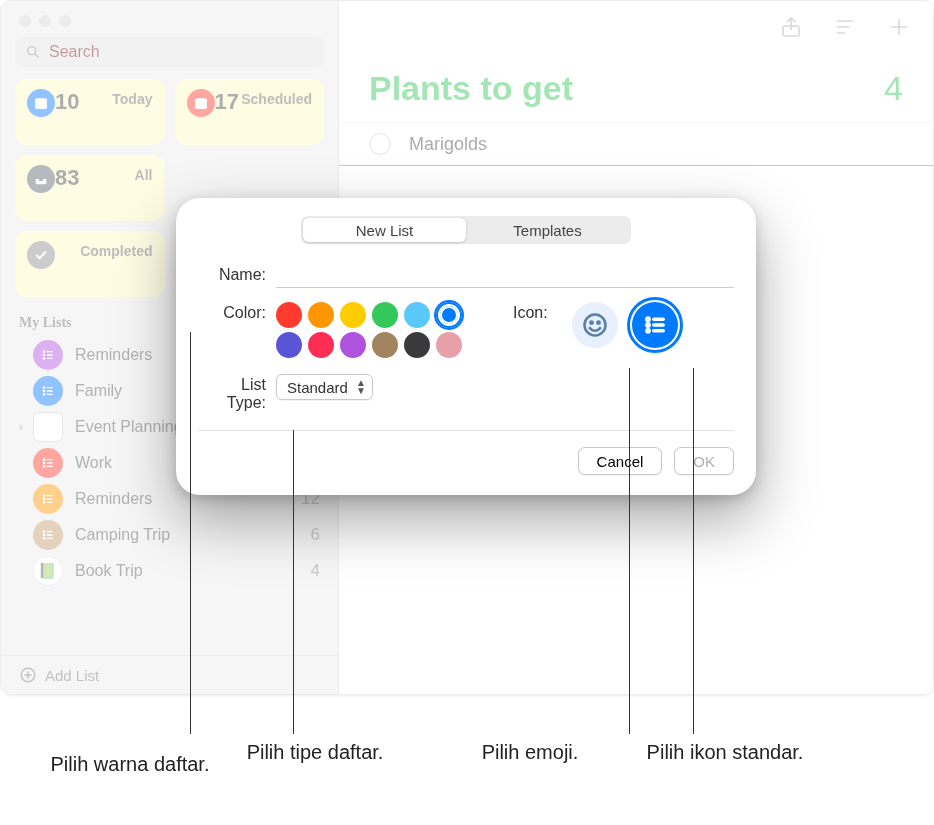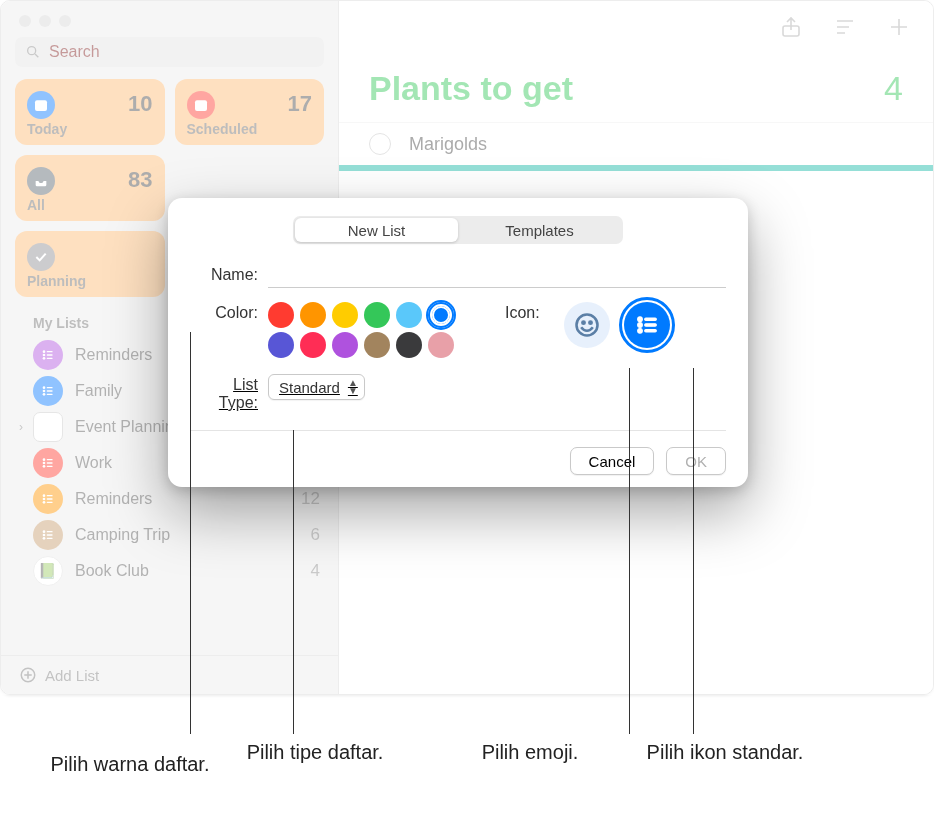--- a/index.html
+++ b/index.html
@@ -30,33 +30,33 @@
     background: #e3e3e3; display: flex; align-items: center; padding: 0 10px;
     color: #7f1d1d; font-size: 16px;
   }
   .search svg { width: 16px; height: 16px; margin-right: 8px; stroke: #8a8a8a; }
 
   .smart-grid {
     display: grid; grid-template-columns: 1fr 1fr; gap: 10px;
     padding: 0 14px 4px 14px;
   }
   .smart-card {
-    background: #fdba74; border-radius: 12px; padding: 10px 12px 8px 12px;
-    min-height: 66px; display: flex; flex-direction: column; justify-content: flex-end;
+    background: #fef9c3; border-radius: 12px; padding: 10px 12px 8px 12px;
+    min-height: 66px; display: flex; flex-direction: row; justify-content: space-between;
   }
   .smart-card.full { grid-column: 1 / span 1; }
   .smart-top { display: flex; justify-content: space-between; align-items: flex-start; }
   .smart-icon {
     width: 28px; height: 28px; border-radius: 50%; display: flex; align-items: center; justify-content: center;
     color: #fff;
   }
   .smart-count { font-size: 22px; font-weight: 700; color: #4a4a4a; }
   .smart-label { font-size: 14px; color: #6e6e6e; font-weight: 600; margin-top: 2px; }
 
-  .mylists-header { padding: 14px 18px 6px 32px; font-size: 14px; font-weight: 700; color: #707070; }
+  .mylists-header { padding: 14px 18px 6px 18px; font-size: 14px; font-weight: 700; color: #707070; font-family: Liberation Serif, serif; }
   .list-items { flex: 1; overflow: hidden; }
   .list-row {
     display: flex; align-items: center; padding: 3px 18px 3px 18px; font-size: 16px; color: #555;
   }
   .list-caret { width: 12px; color: #888; font-size: 12px; margin-right: 2px; visibility: hidden; }
   .list-row.has-caret .list-caret { visibility: visible; }
   .list-ico {
     width: 30px; height: 30px; border-radius: 50%; margin-right: 12px;
     display: flex; align-items: center; justify-content: center; color: #fff; flex-shrink: 0;
     font-size: 15px;
@@ -74,28 +74,28 @@
   .main {
     position: absolute; top: 0; left: 338px; right: 0; height: 100%;
     background: #fff; display: flex; flex-direction: column;
   }
   .toolbar { display: flex; justify-content: flex-end; padding: 14px 22px 0 22px; gap: 30px; }
   .toolbar svg { width: 24px; height: 24px; stroke: #aaa; fill: none; stroke-width: 1.6; }
   .titlebar { display: flex; justify-content: space-between; align-items: center; padding: 30px 30px 14px 30px; }
   .list-title { font-size: 34px; font-weight: 700; color: #34c759; }
   .list-big-count { font-size: 34px; font-weight: 400; color: #34c759; }
   .reminder-row { display: flex; align-items: center; padding: 10px 30px; font-size: 18px; color: #444; border-top: 1px solid #eee; }
-  .reminder-row:last-child { border-bottom: 6px solid #14b8a6; }
+  .reminder-row:last-child { border-bottom: 1px solid #14b8a6; }
   .rcircle { width: 22px; height: 22px; border-radius: 50%; border: 1.5px solid #c3c3c3; margin-right: 18px; flex-shrink: 0; }
 
   
   .dialog {
-    position: absolute; z-index: 20; left: 168px; top: 198px; width: 580px;
-    background: #fff; border-radius: 14px; box-shadow: 0 25px 60px rgba(0,0,0,.35), 0 4px 14px rgba(0,0,0,.18);
-    padding: 18px 22px 12px 22px;
+    position: absolute; z-index: 20; left: 176px; top: 198px; width: 580px;
+    background: #fff; border-radius: 24px; box-shadow: 0 25px 60px rgba(0,0,0,.35), 0 4px 14px rgba(0,0,0,.18);
+    padding: 18px 22px 20px 22px;
   }
   .segctrl {
     width: 330px; height: 28px; margin: 0 auto 20px auto;
     background: #ececec; border-radius: 7px; display: flex; padding: 2px;
   }
   .seg { flex: 1; display: flex; align-items: center; justify-content: center; font-size: 15px; color: #444; border-radius: 6px; }
   .seg.active { background: #fff; box-shadow: 0 1px 3px rgba(0,0,0,.18); font-weight: 500; }
 
   .form-row { display: flex; align-items: flex-start; margin-bottom: 14px; }
   .form-label { width: 78px; text-align: right; padding-right: 10px; font-size: 16px; color: #333; padding-top: 2px; }
@@ -121,21 +121,21 @@
   .icon-pick svg { width: 28px; height: 28px; }
   .icon-pick.emoji svg { stroke: #5b7fa6; fill: none; stroke-width: 2.2; }
   .icon-pick.standard {
     background: #007aff; position: relative;
   }
   .icon-pick.standard svg { stroke: #fff; fill: #fff; }
   .icon-pick.standard::before {
     content: ""; position: absolute; inset: -5px; border-radius: 50%; border: 3px solid #007aff;
   }
 
-  .typerow { margin-top: 16px; padding-bottom: 18px; border-bottom: 1px solid #e4e4e4; text-decoration: underline; }
+  .typerow { margin-top: 16px; padding-bottom: 18px; border-bottom: 1px solid #e4e4e4; }
   .select {
     display: inline-flex; align-items: center; height: 26px; padding: 0 6px 0 10px;
     border: 1px solid #c9c9c9; border-radius: 6px; font-size: 15px; color: #333;
     box-shadow: 0 1px 1px rgba(0,0,0,.05);
   }
   .select .updn { margin-left: 8px; font-size: 10px; line-height: 8px; color: #555; }
 
   .dlg-buttons { display: flex; justify-content: flex-end; gap: 12px; margin-top: 16px; }
   .btn {
     height: 28px; padding: 0 18px; border-radius: 7px; font-size: 15px;
@@ -206,21 +206,21 @@
       </div>
       <div class="smart-card full" style="grid-column:1 / span 1">
         <div class="smart-top">
           <div class="smart-icon" style="background:#8e8e93">
             <svg viewBox="0 0 24 24" width="16" height="16" fill="none" stroke="#fff" stroke-width="3">
                 <polyline points="5 12 10 17 19 7"></polyline>
               </svg>
           </div>
           <div class="smart-count"></div>
         </div>
-        <div class="smart-label">Planning</div>
+        <div class="smart-label">Completed</div>
       </div>
     </div>
 
     <div class="mylists-header">My Lists</div>
 
     <div class="list-items" id="list-items">
         <div class="list-row">
           <span class="list-caret">›</span>
           <div class="list-ico" style="background: rgb(175, 82, 222);">
             <svg viewBox="0 0 24 24" width="16" height="16" fill="#fff">
@@ -297,21 +297,21 @@
               <circle cx="6" cy="17" r="2"></circle>
               <rect x="10" y="16" width="9" height="2" rx="1"></rect>
             </svg>
           </div>
           <div class="list-name">Camping Trip</div>
           <div class="list-count">6</div>
         </div>
         <div class="list-row">
           <span class="list-caret">›</span>
           <div class="list-ico" style="background: rgb(255, 255, 255); border: 1px solid rgb(221, 221, 221);">📗</div>
-          <div class="list-name">Book Club</div>
+          <div class="list-name">Book Trip</div>
           <div class="list-count">4</div>
         </div>
       </div>
 
     <div class="addlist">
       <svg viewBox="0 0 24 24" fill="none" stroke-width="2">
           <circle cx="12" cy="12" r="9"></circle>
           <line x1="12" y1="7" x2="12" y2="17"></line>
           <line x1="7" y1="12" x2="17" y2="12"></line>
         </svg>

